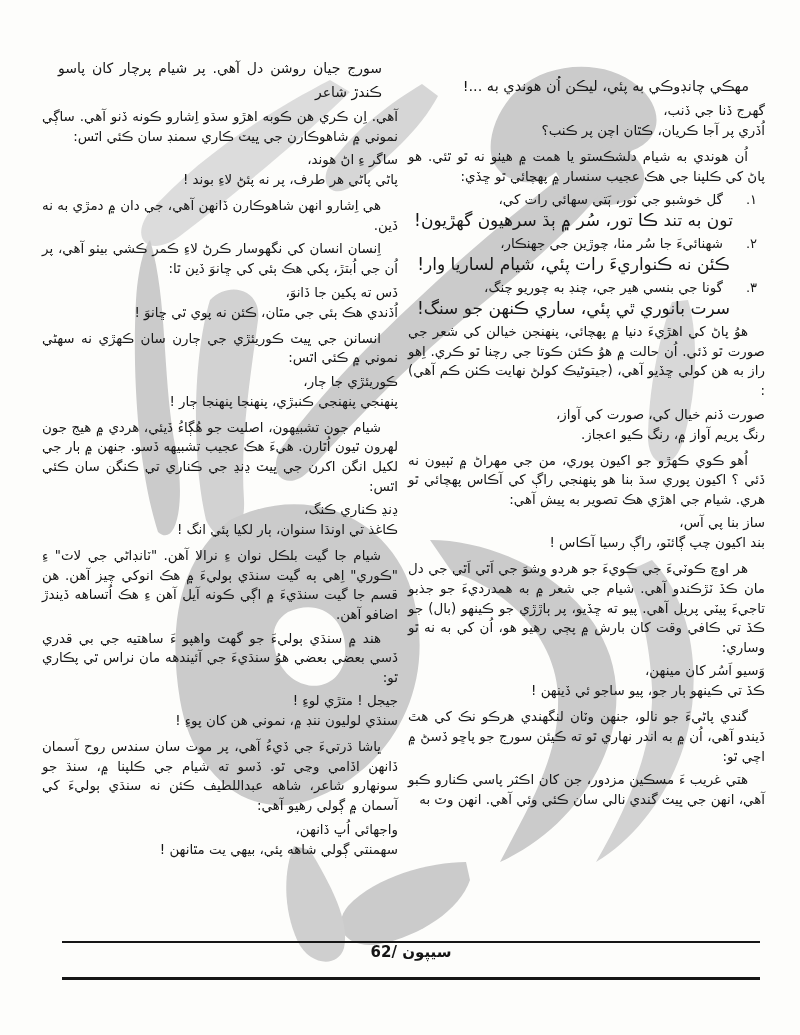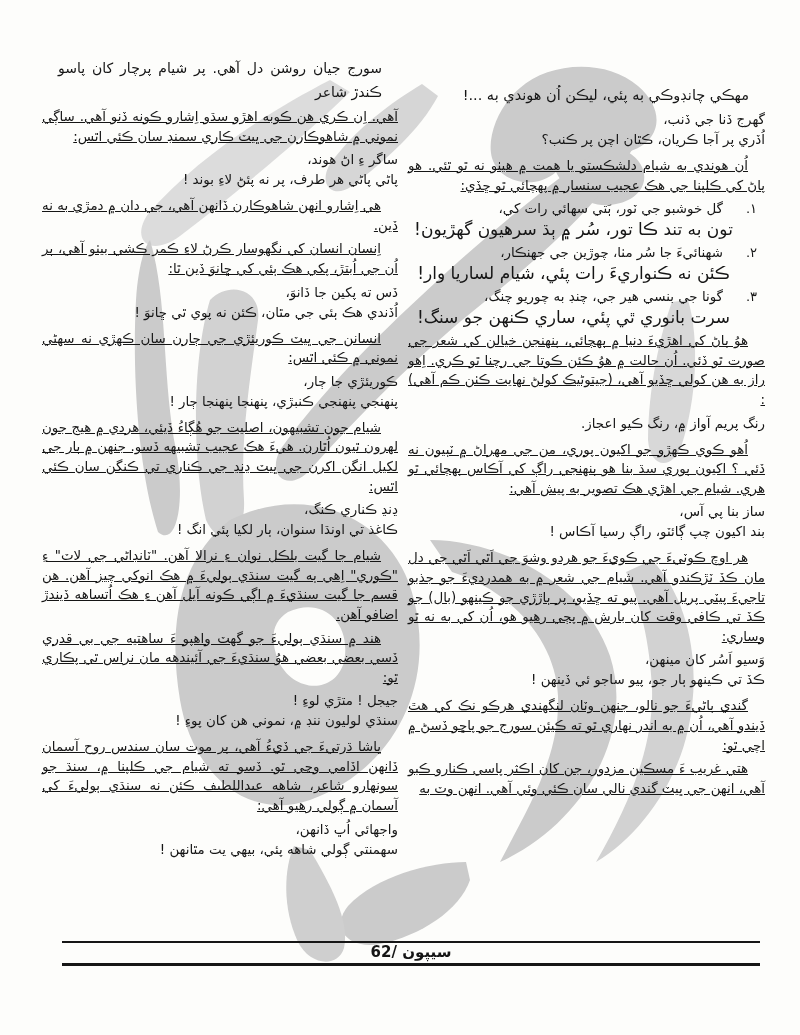--- a/index.html
+++ b/index.html
@@ -12,32 +12,31 @@
     font-family:"DejaVu Sans", sans-serif;
     color:#151515;
   }
   .watermark{position:absolute;left:0;top:0;z-index:0;}
   .column{
     position:absolute;z-index:1;
     direction:rtl;
     text-align:justify;
   }
   .col-left{left:42px;top:56px;width:356px;}
-  .col-right{left:408px;top:83px;width:357px;}
+  .col-right{left:408px;top:74px;width:357px;}
   .block-heading{
     font-weight:normal;
     font-size:14px;line-height:24px;
     margin:0 16px 3px;
   }
   .col-right .block-heading{font-size:14.5px;}
   .block-para{
     margin:0 0 4px;
     font-size:13.4px;line-height:19.6px;
     text-indent:17px;
-    text-decoration:underline;
   }
   .block-para.noindent{text-indent:0;}
   .verse{margin:2px 0 6px;}
   .verse-line{
     font-size:13.4px;line-height:20px;
     text-align:right;
   }
   .item{margin:0 0 4px;}
   .item-row{display:flex;align-items:baseline;}
   .item-num{
@@ -56,21 +55,21 @@
   }
   .footer{
     position:absolute;z-index:1;
     left:62px;right:40px;top:941px;
     border-top:2.5px solid #161616;
     border-bottom:3.5px solid #161616;
     text-align:center;
     direction:rtl;
     font-weight:bold;
     font-size:15px;line-height:19px;
-    padding-bottom:1px;
+    padding-bottom:15px;
   }
 </style>
 </head>
 <body>
 
 <div class="page">
 
   <svg class="watermark" width="800" height="1035" viewBox="0 0 800 1035" aria-hidden="true">
     <g fill="#cbcbcb" stroke="none">
       <path d="M520,88 C548,62 606,58 638,86 C666,110 662,142 628,152 C654,168 648,198 616,204 C590,210 566,192 556,172 C536,190 500,184 492,158 C486,136 500,104 520,88 Z"></path>
@@ -111,20 +110,21 @@
       </div>
       <div class="item">
         <div class="item-row">
           <span class="item-num">۳.</span>
           <div class="item-text">گونا جي بنسي هير جي، چنڊ به چوريو چنگ،</div>
         </div>
         <div class="item-line2">سرت بانوري ٿي پئي، ساري ڪنهن جو سنگ!</div>
       </div>
       <p class="block-para">هوُ پاڻ کي اهڙيءَ دنيا ۾ پهچائي، پنهنجن خيالن کي شعر جي صورت ٿو ڏئي. اُن حالت ۾ هوُ ڪئن ڪوتا جي رچنا ٿو ڪري. اِهو راز به هن کولي ڇڏيو آهي، (جيتوڻيڪ کولڻ نهايت ڪٺن ڪم آهي) :</p>
       <div class="verse">
+        <div class="verse-line">صورت ڏنم خيال کي، صورت کي آواز،</div>
         <div class="verse-line">رنگ پريم آواز ۾، رنگ ڪيو اعجاز.</div>
       </div>
       <p class="block-para">اُهو ڪوي ڪهڙو جو اکيون پوري، من جي مهراڻ ۾ ٽٻيون نه ڏئي ؟ اکيون پوري سڌ بنا هو پنهنجي راڳ کي آڪاس پهچائي ٿو هري. شيام جي اهڙي هڪ تصوير به پيش آهي:</p>
       <div class="verse">
         <div class="verse-line">ساز بنا پي آس،</div>
         <div class="verse-line">بند اکيون چپ ڳائٽو، راڳ رسيا آڪاس !</div>
       </div>
       <p class="block-para">هر اوچ ڪوٽيءَ جي ڪويءَ جو هردو وشوَ جي اَٿي اَٿي جي دل مان ڪڏ ٽڙڪندو آهي. شيام جي شعر ۾ به همدرديءَ جو جذبو تاجيءَ پيٽي پريل آهي. پيو ته ڇڏيو، پر ٻاڙڙي جو ڪينهو (بال) جو ڪڏ تي ڪافي وقت کان بارش ۾ پڄي رهيو هو، اُن کي به نه ٿو وساري:</p>
       <div class="verse">
         <div class="verse-line">وَسيو اَسُر کان مينهن،</div>

